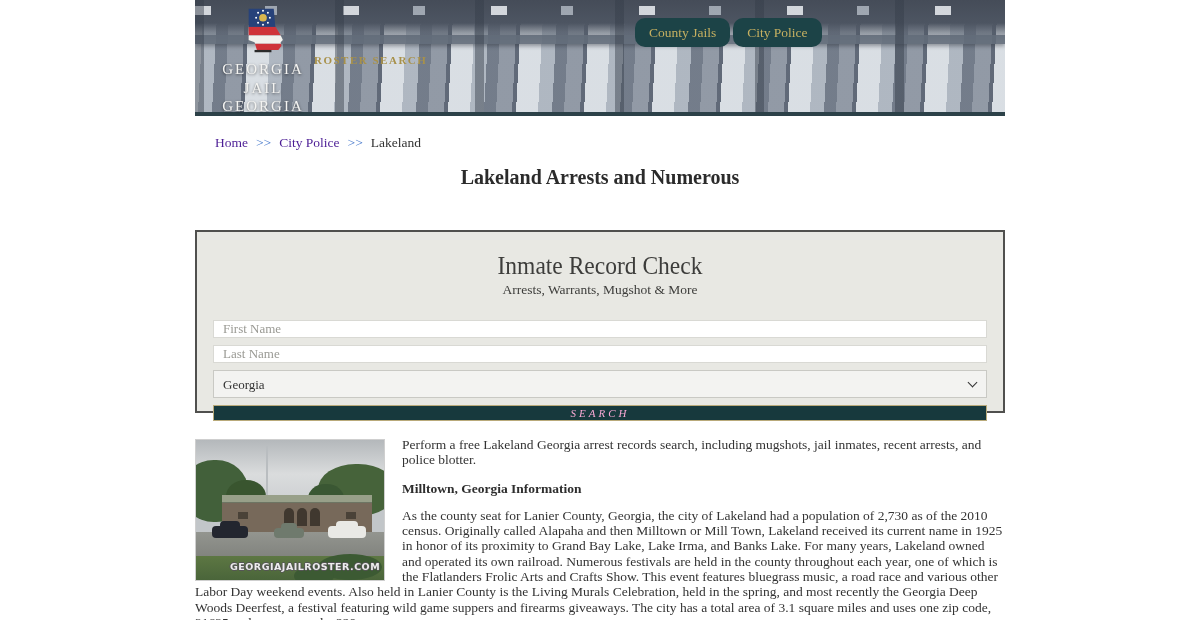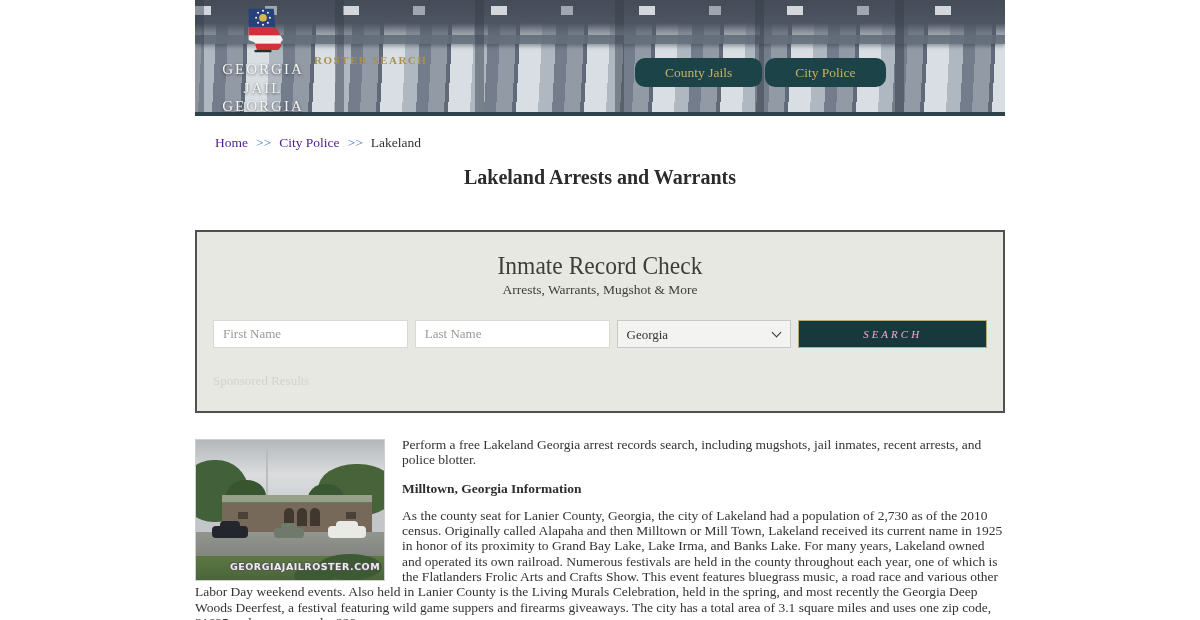--- a/index.html
+++ b/index.html
@@ -27,22 +27,22 @@
     background:repeating-linear-gradient(90deg, rgba(52,60,72,.45) 0 9px, transparent 9px 140px);}
   .hero-strip{position:absolute;left:0;right:0;bottom:0;height:4px;background:#2c4148;}
 
   .hero-logo{position:absolute;left:14px;top:5px;width:108px;text-align:center;z-index:6;cursor:pointer;}
   .logo-text{margin-top:1px;font-size:15px;line-height:1.2;color:#f3f3f1;letter-spacing:2px;
     text-shadow:0 1px 3px rgba(0,0,0,.6);}
   .roster-search{position:absolute;left:119px;top:54px;z-index:6;font-size:11px;font-weight:bold;
     letter-spacing:1.5px;color:#a8914a;}
 
   .hero-nav{position:absolute;left:440px;top:18px;display:flex;gap:3px;z-index:6;}
-  .hero-nav button{height:29px;padding:0 30px;border:none;border-radius:10px;background:#1c4347;
-    color:#c6b061;font-family:"Liberation Serif",serif;font-size:13.5px;cursor:pointer;margin-top:40px;}
+  .hero-nav button{height:29px;padding:0 14px;border:none;border-radius:10px;background:#1c4347;
+    color:#c6b061;font-family:"Liberation Serif",serif;font-size:13.5px;cursor:pointer;}
 
   .hero-search{position:absolute;right:5px;top:51px;z-index:6;display:flex;height:27px;}
   .hero-search input{width:168px;border:none;border-radius:5px 0 0 5px;padding:0 10px;
     font-family:"Liberation Serif",serif;font-size:12.5px;color:#555;outline:none;}
   .hero-search input::placeholder{color:#b8b8b2;}
   .hero-search .sbtn{width:29px;border:none;border-radius:0 5px 5px 0;background:#1c4347;
     display:flex;align-items:center;justify-content:center;cursor:pointer;}
 
   
   .breadcrumb{margin:19px 0 0 20px;font-size:13.5px;}
@@ -50,21 +50,21 @@
   .bc-sep{color:#4779cc;margin:0 8px;}
   .bc-current{color:#333;}
   .page-title{margin-top:15px;text-align:center;font-size:20px;font-weight:bold;color:#2b2b2b;}
 
   
   .record-box{margin-top:41px;height:183px;box-sizing:border-box;background:#e8e8e3;
     border:2px solid #50504e;}
   .rb-title{margin-top:20px;text-align:center;font-size:25px;color:#3d3d3b;}
   .rb-title span{display:inline-block;transform:scaleX(.94);}
   .rb-sub{margin-top:2px;text-align:center;font-size:13.5px;color:#3d3d3b;}
-  .rb-form{display:flex;gap:7px;padding:0 16px;margin-top:22px;}
+  .rb-form{display:flex;gap:7px;padding:0 16px;margin-top:22px;flex-direction:column;}
   .rb-form > *{flex:1;height:28px;box-sizing:border-box;}
   .rb-form input{border:1px solid #d9d9d4;background:#fff;padding:0 9px;color:#333;
     font-family:"Liberation Serif",serif;font-size:13px;outline:none;}
   .rb-form input::placeholder{color:#9a9a94;}
   .select-wrap{position:relative;}
   .select-wrap select{width:100%;height:28px;appearance:none;-webkit-appearance:none;
     background:#f3f3f1;border:1px solid #c9c9c4;padding:0 9px;color:#333;
     font-family:"Liberation Serif",serif;font-size:13px;border-radius:0;cursor:pointer;}
   .select-chevron{position:absolute;right:11px;top:9px;width:6px;height:6px;
     border-right:1.6px solid #333;border-bottom:1.6px solid #333;transform:rotate(45deg);pointer-events:none;}
@@ -160,21 +160,21 @@
       <button>County Jails</button>
       <button>City Police</button>
     </div>
 
   </div>
 
   <div class="breadcrumb">
     <a class="bc-link">Home</a><span class="bc-sep">&gt;&gt;</span><a class="bc-link">City Police</a><span class="bc-sep">&gt;&gt;</span><span class="bc-current">Lakeland</span>
   </div>
 
-  <h1 class="page-title">Lakeland Arrests and Warrants</h1>
+  <h1 class="page-title">Lakeland Arrests and Numerous</h1>
 
   <div class="record-box">
     <div class="rb-title"><span>Inmate Record Check</span></div>
     <div class="rb-sub">Arrests, Warrants, Mugshot &amp; More</div>
     <div class="rb-form">
       <input type="text" placeholder="First Name" style="">
       <input type="text" placeholder="Last Name" style="">
       <div class="select-wrap">
         <select>
           <option>Georgia</option>

